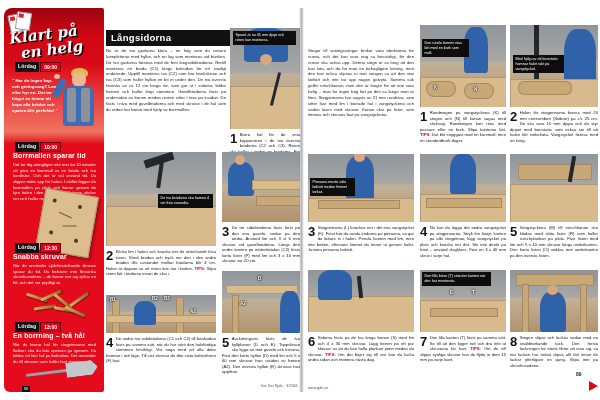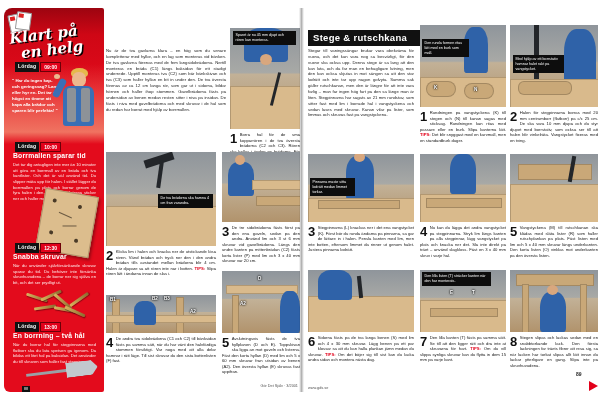--- a/index.html
+++ b/index.html
@@ -142,20 +142,21 @@
     <span class="time">13:00</span>
   </div>
   <div class="sb-h" style="left:13px;top:332px">En borrning – två hål</div>
   <div class="sb-p" style="left:13px;top:342px;width:83px">När du borrar hål för stegpinnarna med flatborr ska du låta spetsen gå igenom. Då bildas ett litet hål på baksidan. Det använder du till skruven som håller fast stegpinnen.</div>
   <div class="bit">
     <div class="shaft"></div>
     <div class="blade"></div>
   </div>
   <div class="sb-page">88</div>
 
+  <div class="band" style="left:106px;top:30px;width:116px">Långsidorna</div>
   <div class="intro" style="left:106px;top:48px;width:120px;height:96px">Nu är de två gavlarna klara – en hög som du senare kompletterar med hyllor, och en låg som monteras vid bänken. De två gavlarna förenas med de fem långsidobrädorna. Nertill monteras en bräda (C1) längs baksidan för ett stadigt underrede. Upptill monteras två (C2) som bär bänkskivan och två (C3) som håller hyllan en bit in under den. De två översta förenas av ca 12 cm långa rör, som går ut i sidorna, bildar hörnen och håller ihop stommen. Gavelbrädorna fästs på undersidan av benen medan resten sitter i nivå på insidan. De fästs i nivå med gavelbrädorna och med skruvar i de hål som du redan har borrat med hjälp av borrmallen.</div>
 
   <div class="photo" style="left:230px;top:28px;width:70px;height:101px">
     <div class="fig" style="left:14px;top:0;width:44px;height:34px"></div>
     <div class="head" style="left:30px;top:26px;width:12px;height:11px"></div>
     <div class="wood" style="left:0;top:58px;width:70px;height:43px"></div>
     <div class="tool" style="left:44px;top:44px;width:3px;height:34px;transform:rotate(14deg)"></div>
     <div class="callout" style="left:3px;top:3px;width:58px">Spåret är nu 45 mm djupt och rören kan monteras.</div>
   </div>
   <div class="cap" style="left:230px;top:132px;width:70px">
@@ -212,21 +213,20 @@
   </div>
   <div class="cap" style="left:222px;top:336px;width:78px">
     <span class="num">5</span>
     <span>Avslutningsvis fästs de två hyllplanen (D och E). Toppskivan ska ligga an mot gaveln och listerna. Fäst den korta hyllan (D) med lim och 5 x 60 mm skruvar från utsidan av benen (A2). Den översta hyllan (E) skruvas fast uppifrån.</span>
   </div>
 
   <div class="credit" style="left:200px;top:384px;width:98px;text-align:right">Gör Det Själv · 3/2001</div>
 
   <div class="gutter"></div>
 
-  <div class="band" style="left:308px;top:30px;width:118px">Stege &amp; rutschkana</div>
   <div class="intro" style="left:308px;top:48px;width:106px;height:104px">Stegar till våningssängar brukar vara obekväma för vuxna, och det kan vara nog så besvärligt, för den vuxne ska också upp. Denna stege är så lång att den kan luta, och då får man en behagligare lutning, men den kan också skjutas in mot sängen så att den står lodrätt och inte tar upp någon golvyta. Samma sak gäller rutschkanan, men den är längre för att inte vara farlig – man får ingen hög fart på den så länge man är liten. Stegpinnarna har sågats av 21 mm rundstav, som sitter fast med lim i borrade hål i vangstyckena och sedan låses med skruvar. Kanan vilar på lister, som limmas och skruvas fast på vangstyckena.</div>
 
   <div class="photo" style="left:420px;top:25px;width:86px;height:82px">
     <div class="fig" style="left:44px;top:2px;width:24px;height:46px"></div>
     <div class="wood" style="left:0;top:52px;width:86px;height:30px"></div>
     <div class="wood2" style="left:6px;top:56px;width:28px;height:14px;border-radius:8px"></div>
     <div class="wood2" style="left:44px;top:58px;width:28px;height:14px;border-radius:8px"></div>
     <div class="callout" style="left:2px;top:14px;width:42px">Den runda formen ritas lätt med en burk som mall.</div>
     <span class="tag" style="left:14px;top:60px">K</span>
     <span class="tag" style="left:54px;top:62px">N</span>

